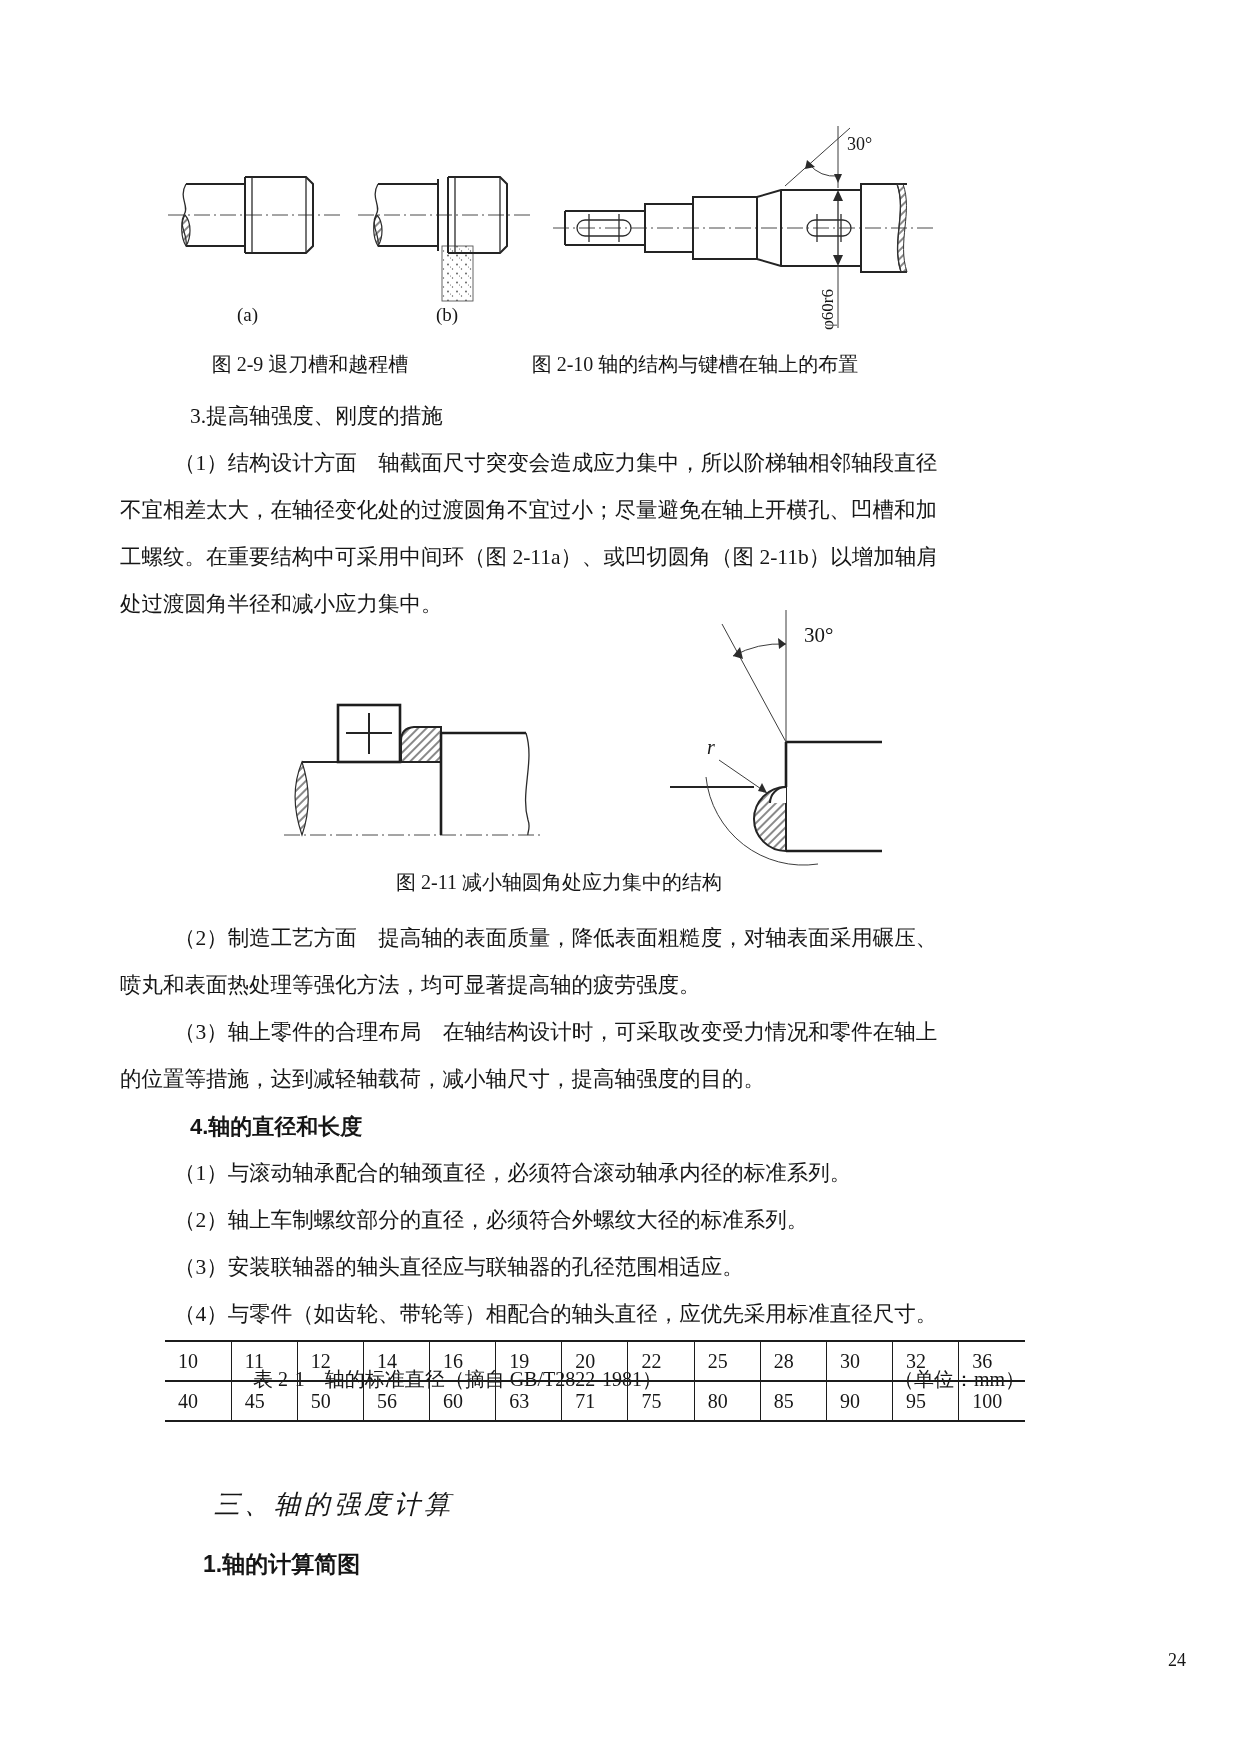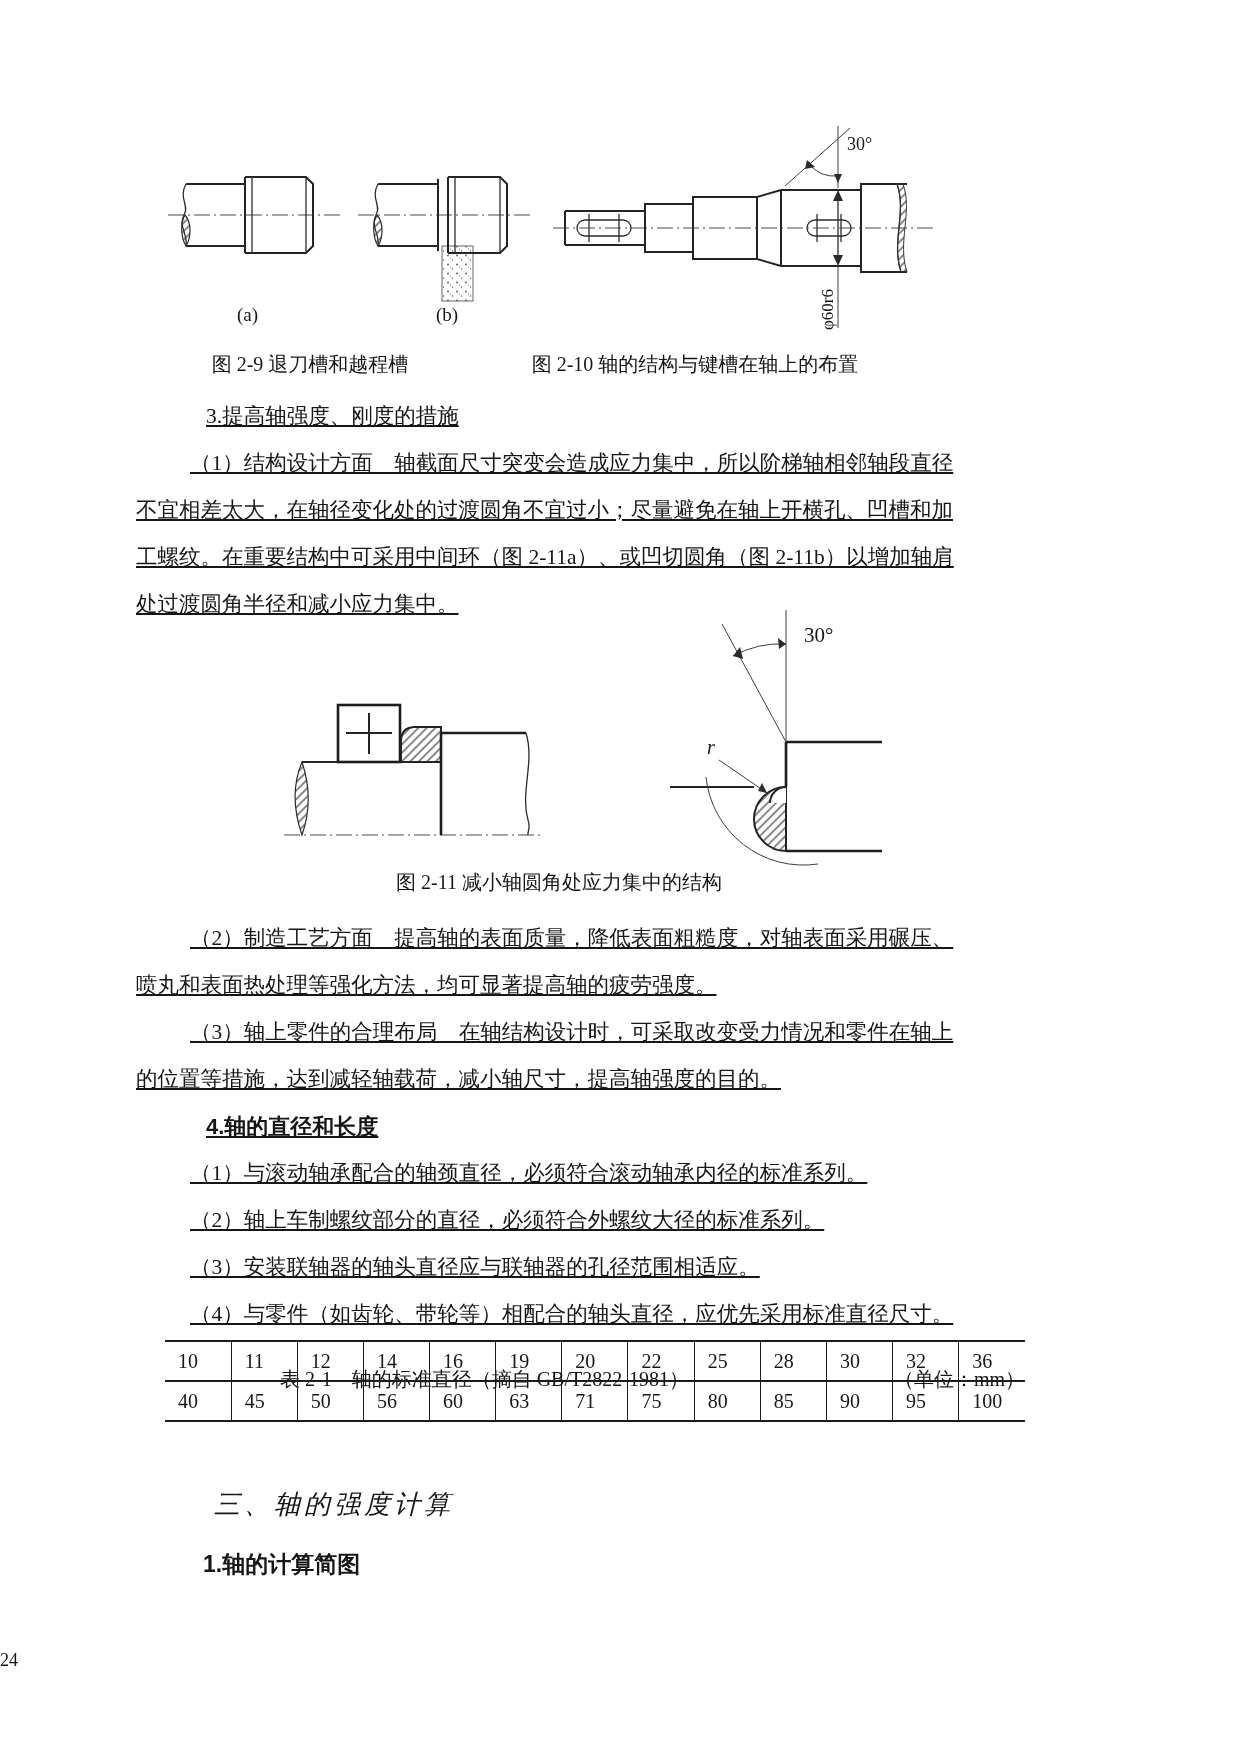--- a/index.html
+++ b/index.html
@@ -3,45 +3,45 @@
 <meta charset="utf-8">
 <style>
   html,body { margin:0; padding:0; background:#e8e8e8; }
   .page {
     position:relative; width:1240px; height:1753px; margin:0 auto;
     background:#ffffff; overflow:hidden;
     font-family:"Liberation Serif","DejaVu Serif",serif; color:#161616;
   }
   .abs { position:absolute; }
   
-  .tblock { position:absolute; left:136px; width:990px;text-decoration:underline; }
+  .tblock { position:absolute; left:120px; width:990px; }
   .tline { height:47px; line-height:47px; font-size:21.5px; white-space:nowrap; }
   .ind54 { padding-left:54px; }
   .ind70 { padding-left:70px; }
   .hei { font-family:"Liberation Sans","DejaVu Sans",sans-serif; font-weight:bold; font-size:22px; }
   
   .figcap { position:absolute; height:28px; line-height:28px; font-size:20px; text-align:center; white-space:nowrap; }
   
   .tcap { position:absolute; left:165px; top:1366px; width:860px; display:flex; font-size:20px; line-height:26px; }
-  .tcap-main { margin-left:115px; }
+  .tcap-main { margin-left:88px; }
   .tcap-unit { margin-left:auto; }
   .stdtable {
     position:absolute; left:165px; top:1340px; width:860px;
     border-collapse:collapse; table-layout:fixed;
     border-top:2px solid #1c1c1c; border-bottom:2px solid #1c1c1c;
   }
   .stdtable td {
     border-left:1px solid #1c1c1c; height:38px; padding:0 0 0 13px;
     font-size:20px; vertical-align:middle;
   }
   .stdtable td:first-child { border-left:none; }
   .stdtable tr:first-child td { border-bottom:2px solid #1c1c1c; }
   .kai-head { position:absolute; left:214px; top:1487px; font-size:26px; letter-spacing:4px; font-style:italic;text-align:center; }
   .sub-head { position:absolute; left:203px; top:1549px; font-family:"Liberation Sans","DejaVu Sans",sans-serif; font-weight:bold; font-size:23px; }
-  .pagenum { position:absolute; left:0; top:1650px; width:1170px; text-align:left; font-size:18px; }
+  .pagenum { position:absolute; left:16px; top:1650px; width:1170px; text-align:right; font-size:18px; }
   
   .s1 { fill:none; stroke:#2b2b2b; stroke-width:1.3; }
   .s2 { fill:none; stroke:#242424; stroke-width:2; }
   .s3 { fill:none; stroke:#1d1d1d; stroke-width:2.6; }
   .thin { fill:none; stroke:#3d3d3d; stroke-width:1; }
   .cl { fill:none; stroke:#4a4a4a; stroke-width:1; stroke-dasharray:16 4 2 4; }
   .svgtxt { font-family:"Liberation Serif","DejaVu Serif",serif; fill:#161616; }
 </style>
 </head>
 <body>

